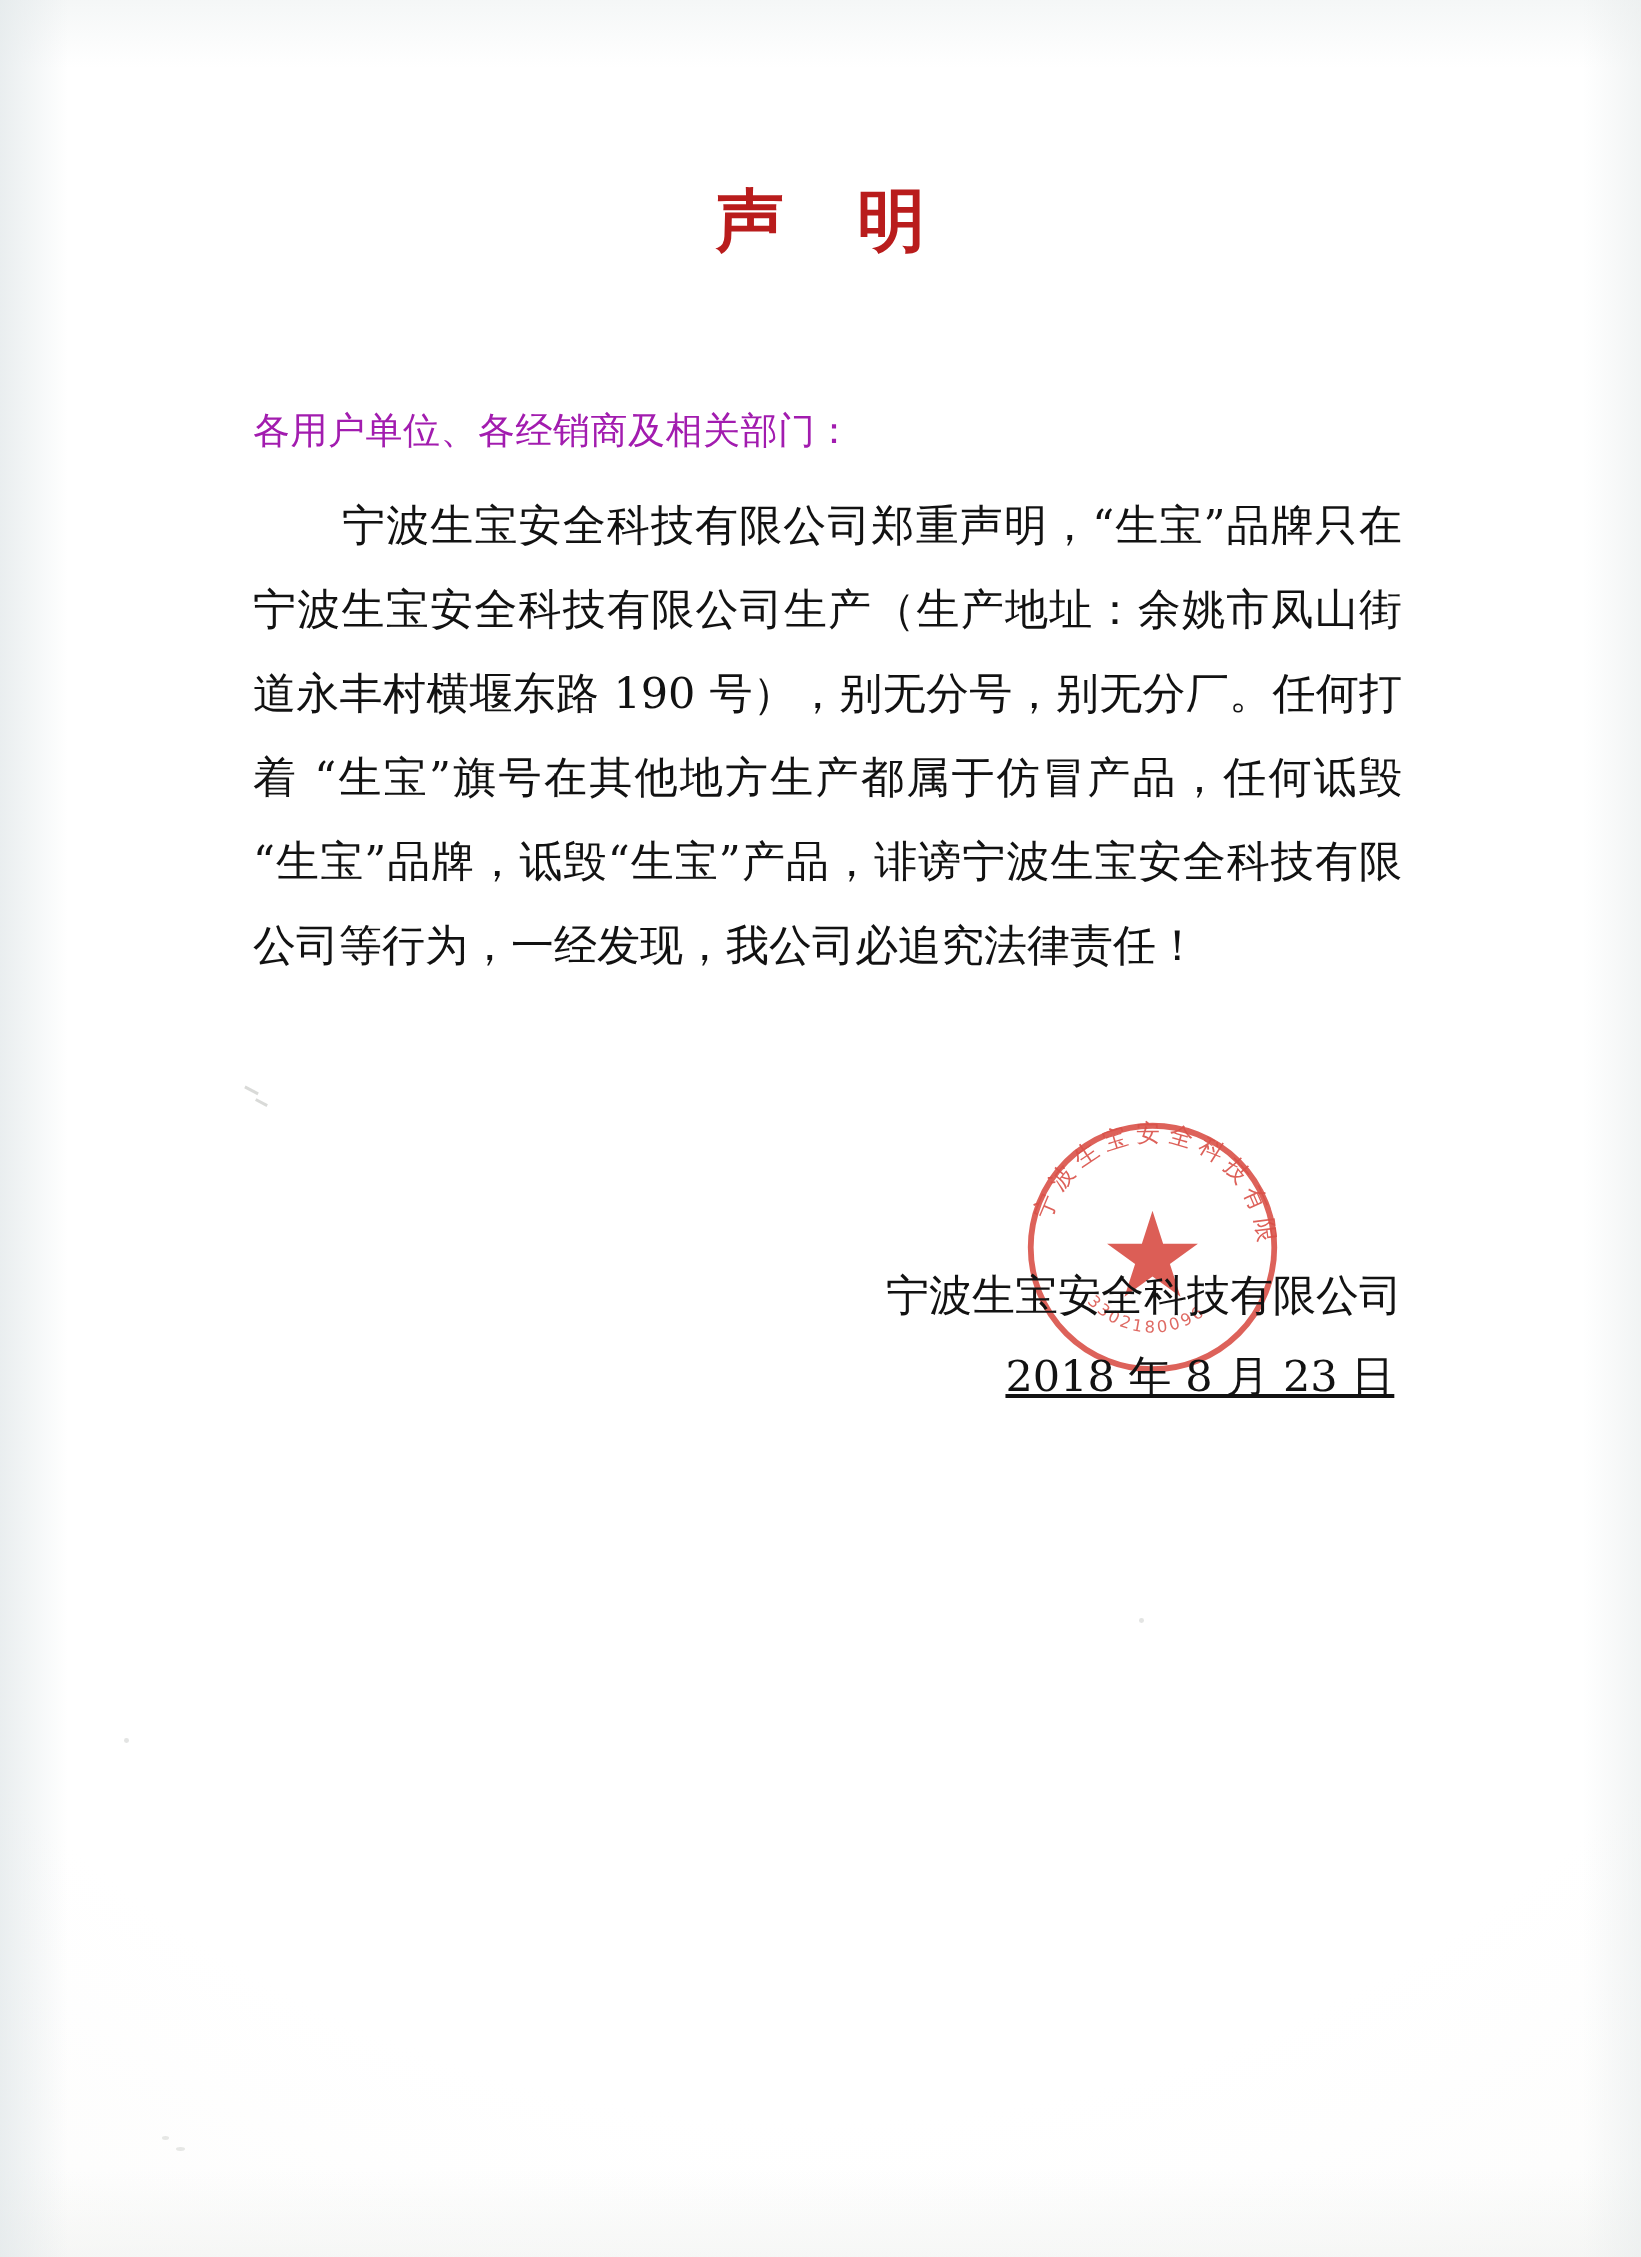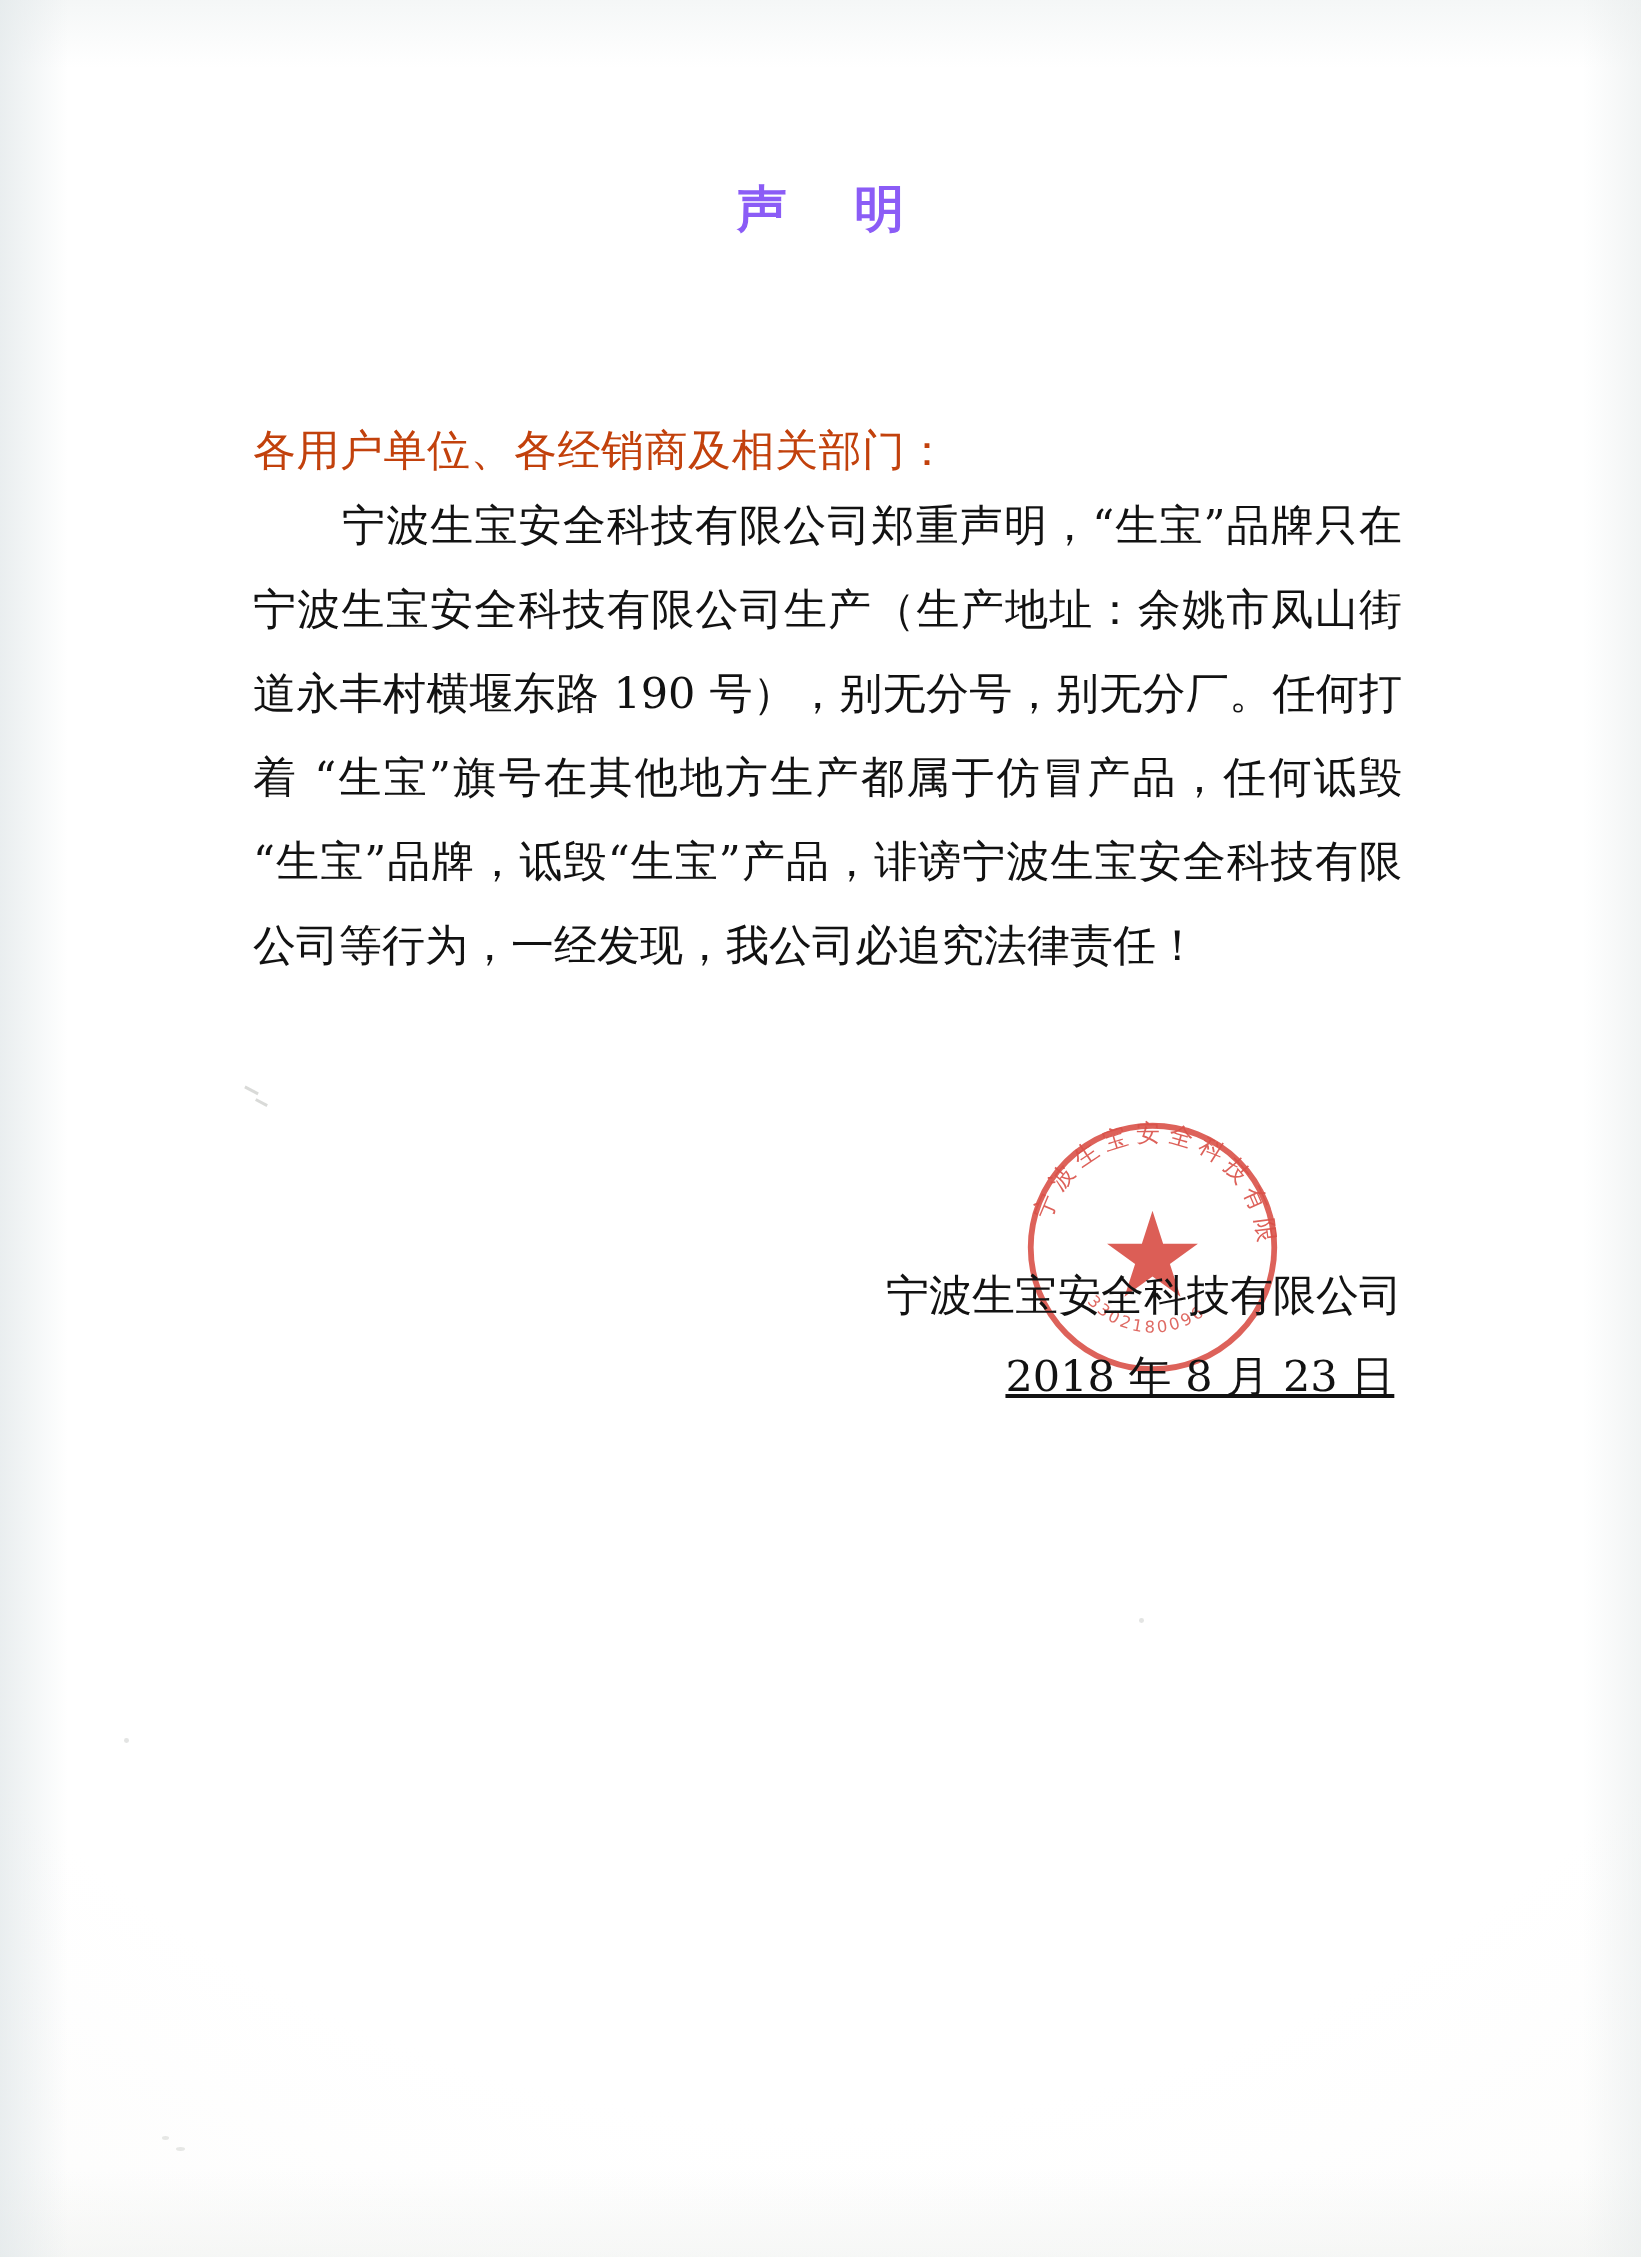--- a/index.html
+++ b/index.html
@@ -41,37 +41,36 @@
     width: 1641px;
     height: 2257px;
   }
 
   .doc-title {
     position: absolute;
     top: 176px;
     left: 0;
     width: 1641px;
     text-align: center;
-    font-size: 50px;
+    font-size: 68px;
     font-weight: 700;
     letter-spacing: 25px;
     text-indent: 25px;
-    color: #8b5cf6;
+    color: #b91c1c;
     font-family: "DejaVu Sans", "Liberation Sans", sans-serif;
   }
 
   .salutation {
     position: absolute;
     left: 253px;
     top: 406px;
-    font-size: 43px;
-    color: #c2410c;
+    font-size: 37px;
+    color: #a21caf;
     letter-spacing: 0.5px;
     white-space: nowrap;
-    margin-top: 16px;
   }
 
   .body-block {
     position: absolute;
     left: 253px;
     top: 483px;
     width: 1149px;
     font-size: 43px;
     line-height: 84px;
     color: #121212;

